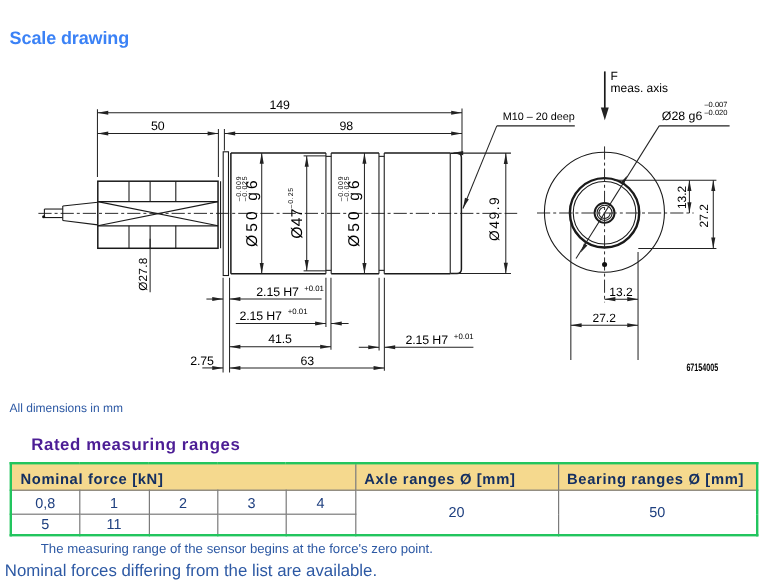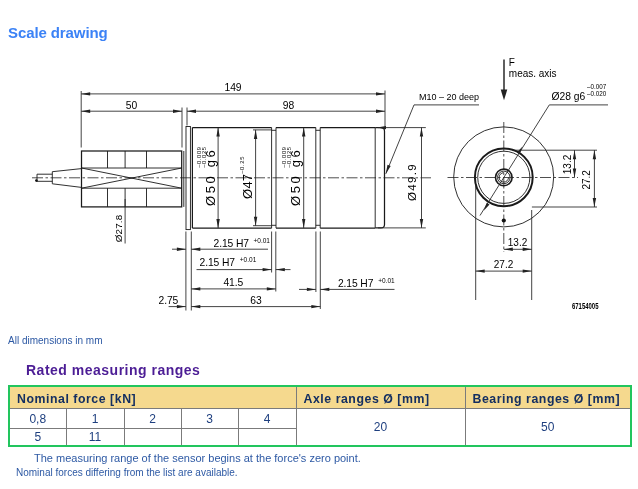--- a/index.html
+++ b/index.html
@@ -10,21 +10,21 @@
   #t2{left:6px;top:361.5px;font-size:14px;font-weight:bold;color:#4c1d95;letter-spacing:0.5px;margin-left:20px;}
   table{border-collapse:collapse;table-layout:fixed;}
   #tbl{left:8px;top:385px;}
   #tbl table{width:622px;}
   #tbl td,#tbl th{border:1px solid #7b7b7b;color:#1e3f7f;font-size:12px;text-align:center;padding:0;vertical-align:middle;}
   #tbl table{border:2px solid #22c55e;}
   #tbl th{background:#f5d98e;color:#142f61;text-align:left;padding-left:7px;padding-top:2px;font-size:12.3px;height:19px;letter-spacing:0.55px;}
   .r1 td{height:19px;}
   .r2 td{height:16px;}
   #f1{left:8px;top:452px;font-size:11px;color:#2d59a4;margin-left:26px;}
-  #f2{left:16px;top:467px;font-size:10px;color:#2d59a4;}
+  #f2{left:4px;top:467px;font-size:14px;color:#2d59a4;}
   svg text{font-family:"Liberation Sans",sans-serif;fill:#000;}
   .dim{stroke:#222;stroke-width:0.85;fill:none;}
   .out{stroke:#1a1a1a;stroke-width:1.25;fill:none;}
   .thin{stroke:#1a1a1a;stroke-width:0.9;fill:none;}
   .cl{stroke:#222;stroke-width:0.8;fill:none;stroke-dasharray:11 2.5 2.5 2.5;}
   .ah{fill:#222;stroke:none;}
   .dt{font-size:10.3px;letter-spacing:-0.1px;}
   .ds{font-size:6.5px;}
 </style>
 </head>

